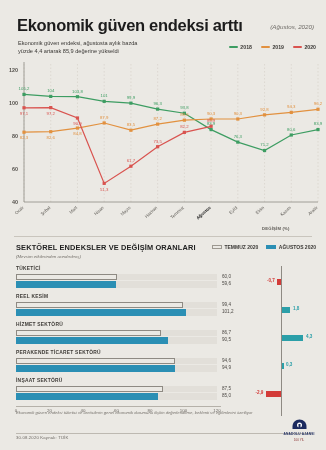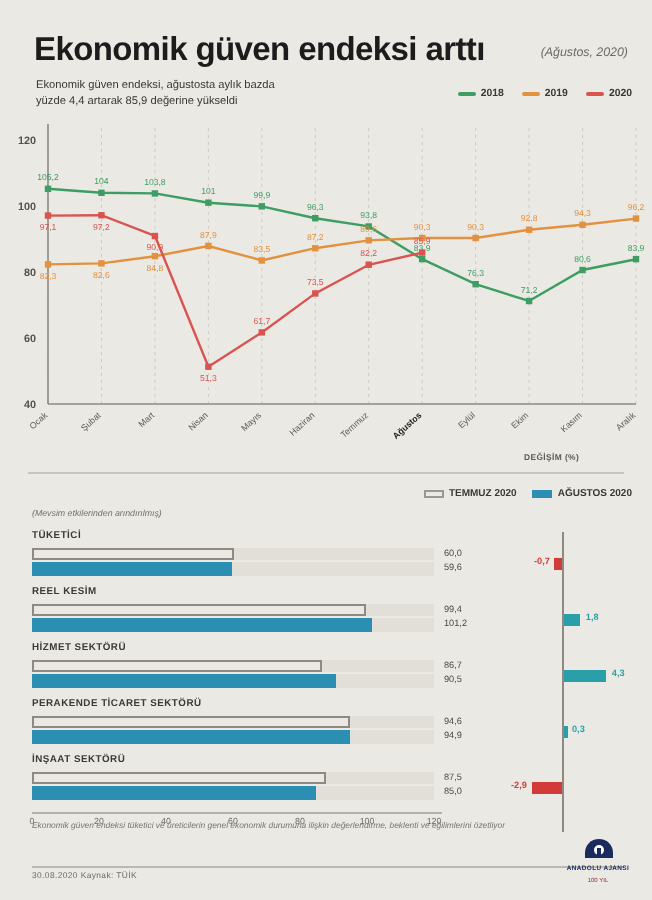--- a/index.html
+++ b/index.html
@@ -231,20 +231,21 @@
         <text x="211.0909090909091" y="150" font-size="4.4" fill="#222" font-weight="bold" text-anchor="end" font-family="&quot;Liberation Sans&quot;, sans-serif" transform="rotate(-42 211.0909090909091 150)">Ağustos</text>
         <text x="237.8181818181818" y="150" font-size="4.4" fill="#5d5a55" font-weight="normal" text-anchor="end" font-family="&quot;Liberation Sans&quot;, sans-serif" transform="rotate(-42 237.8181818181818 150)">Eylül</text>
         <text x="264.54545454545456" y="150" font-size="4.4" fill="#5d5a55" font-weight="normal" text-anchor="end" font-family="&quot;Liberation Sans&quot;, sans-serif" transform="rotate(-42 264.54545454545456 150)">Ekim</text>
         <text x="291.27272727272725" y="150" font-size="4.4" fill="#5d5a55" font-weight="normal" text-anchor="end" font-family="&quot;Liberation Sans&quot;, sans-serif" transform="rotate(-42 291.27272727272725 150)">Kasım</text>
         <text x="318" y="150" font-size="4.4" fill="#5d5a55" font-weight="normal" text-anchor="end" font-family="&quot;Liberation Sans&quot;, sans-serif" transform="rotate(-42 318 150)">Aralık</text>
       </svg>
   </div>
 
   <div class="sector">
     <div class="sep"></div>
+    <div class="sec-title">SEKTÖREL ENDEKSLER VE DEĞİŞİM ORANLARI</div>
     <div class="sec-sub">(Mevsim etkilerinden arındırılmış)</div>
     <div class="sec-legend" id="sec-legend">
         <div class="sl-item">
           <span class="sl-sw hollow"></span>
           <span class="sl-text">TEMMUZ 2020</span>
         </div>
         <div class="sl-item">
           <span class="sl-sw" style="background: rgb(43, 143, 180);"></span>
           <span class="sl-text">AĞUSTOS 2020</span>
         </div>

